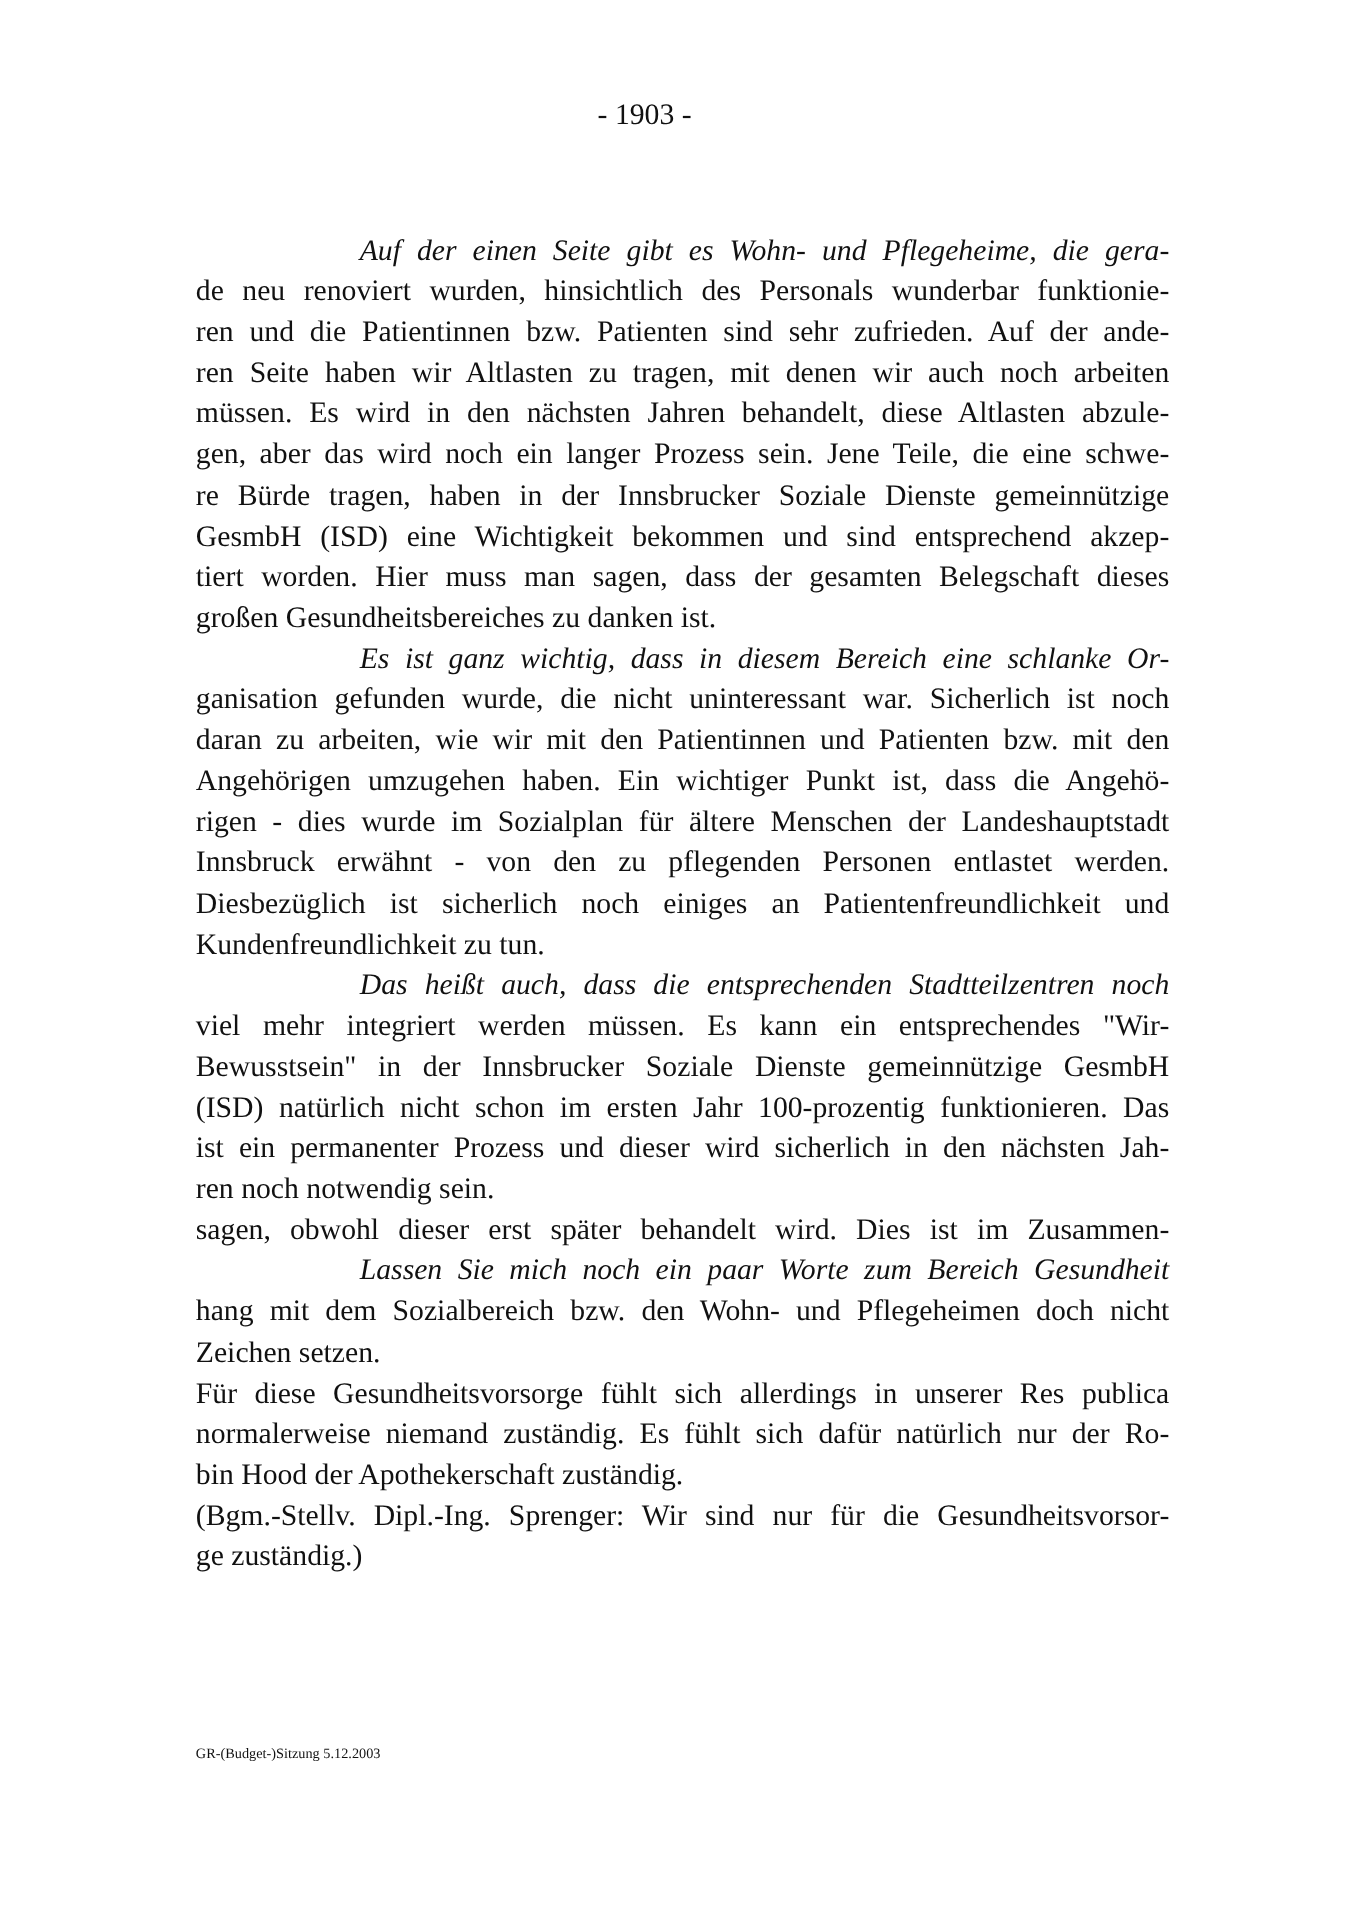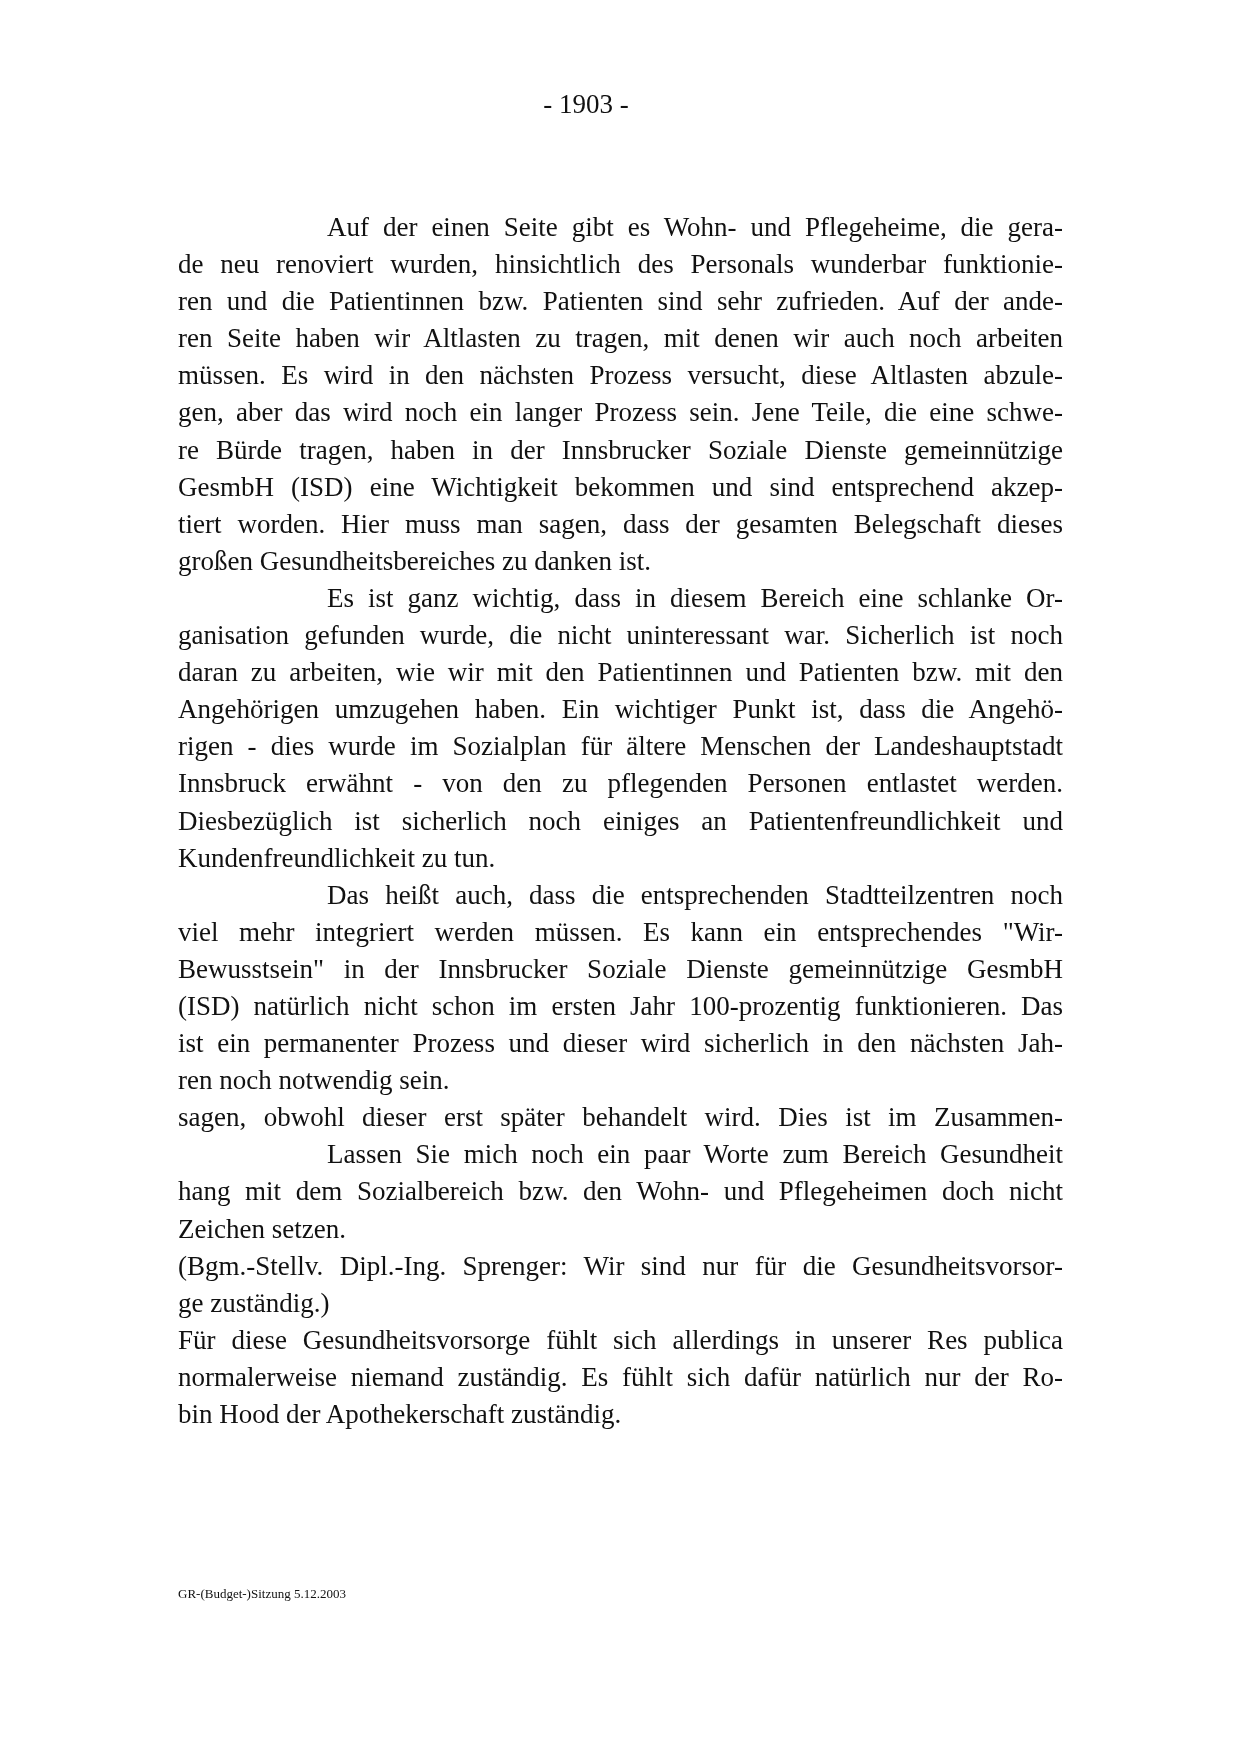--- a/index.html
+++ b/index.html
@@ -36,41 +36,42 @@
       line-height: 37.1px;
       white-space: nowrap;
       text-align: justify;
       text-align-last: justify;
     }
     .line.last {
       text-align-last: left;
     }
     .line.indent {
       padding-left: 149px;
+      font-style: italic;
     }
     .footer {
       position: absolute;
       top: 1584px;
       left: 178px;
       font-size: 13px;
       line-height: 20px;
     }
   </style>
 </head>
 <body>
 
 <div class="page-number">- 1903 -</div>
 
 <div class="body-text">
   <div>
     <div class="line indent">Auf der einen Seite gibt es Wohn- und Pflegeheime, die gera-</div>
     <div class="line">de neu renoviert wurden, hinsichtlich des Personals wunderbar funktionie-</div>
     <div class="line">ren und die Patientinnen bzw. Patienten sind sehr zufrieden. Auf der ande-</div>
     <div class="line">ren Seite haben wir Altlasten zu tragen, mit denen wir auch noch arbeiten</div>
-    <div class="line">müssen. Es wird in den nächsten Prozess versucht, diese Altlasten abzule-</div>
+    <div class="line">müssen. Es wird in den nächsten Jahren behandelt, diese Altlasten abzule-</div>
     <div class="line">gen, aber das wird noch ein langer Prozess sein. Jene Teile, die eine schwe-</div>
     <div class="line">re Bürde tragen, haben in der Innsbrucker Soziale Dienste gemeinnützige</div>
     <div class="line">GesmbH (ISD) eine Wichtigkeit bekommen und sind entsprechend akzep-</div>
     <div class="line">tiert worden. Hier muss man sagen, dass der gesamten Belegschaft dieses</div>
     <div class="line last">großen Gesundheitsbereiches zu danken ist.</div>
   </div>
   <div>
     <div class="line indent">Es ist ganz wichtig, dass in diesem Bereich eine schlanke Or-</div>
     <div class="line">ganisation gefunden wurde, die nicht uninteressant war. Sicherlich ist noch</div>
     <div class="line">daran zu arbeiten, wie wir mit den Patientinnen und Patienten bzw. mit den</div>
@@ -88,23 +89,23 @@
     <div class="line">ist ein permanenter Prozess und dieser wird sicherlich in den nächsten Jah-</div>
     <div class="line last">ren noch notwendig sein.</div>
   </div>
   <div>
     <div class="line">sagen, obwohl dieser erst später behandelt wird. Dies ist im Zusammen-</div>
     <div class="line indent">Lassen Sie mich noch ein paar Worte zum Bereich Gesundheit</div>
     <div class="line">hang mit dem Sozialbereich bzw. den Wohn- und Pflegeheimen doch nicht</div>
     <div class="line last">Zeichen setzen.</div>
   </div>
   <div>
-    <div class="line">(Bgm.-Stellv. Dipl.-Ing. Sprenger: Wir sind nur für die Gesundheitsvorsor-</div>
-    <div class="line last">ge zuständig.)</div>
-  </div>
-  <div>
     <div class="line">Für diese Gesundheitsvorsorge fühlt sich allerdings in unserer Res publica</div>
     <div class="line">normalerweise niemand zuständig. Es fühlt sich dafür natürlich nur der Ro-</div>
     <div class="line last">bin Hood der Apothekerschaft zuständig.</div>
+  </div>
+  <div>
+    <div class="line">(Bgm.-Stellv. Dipl.-Ing. Sprenger: Wir sind nur für die Gesundheitsvorsor-</div>
+    <div class="line last">ge zuständig.)</div>
   </div>
 </div>
 
 <div class="footer">GR-(Budget-)Sitzung 5.12.2003</div>
 
 </body></html>

